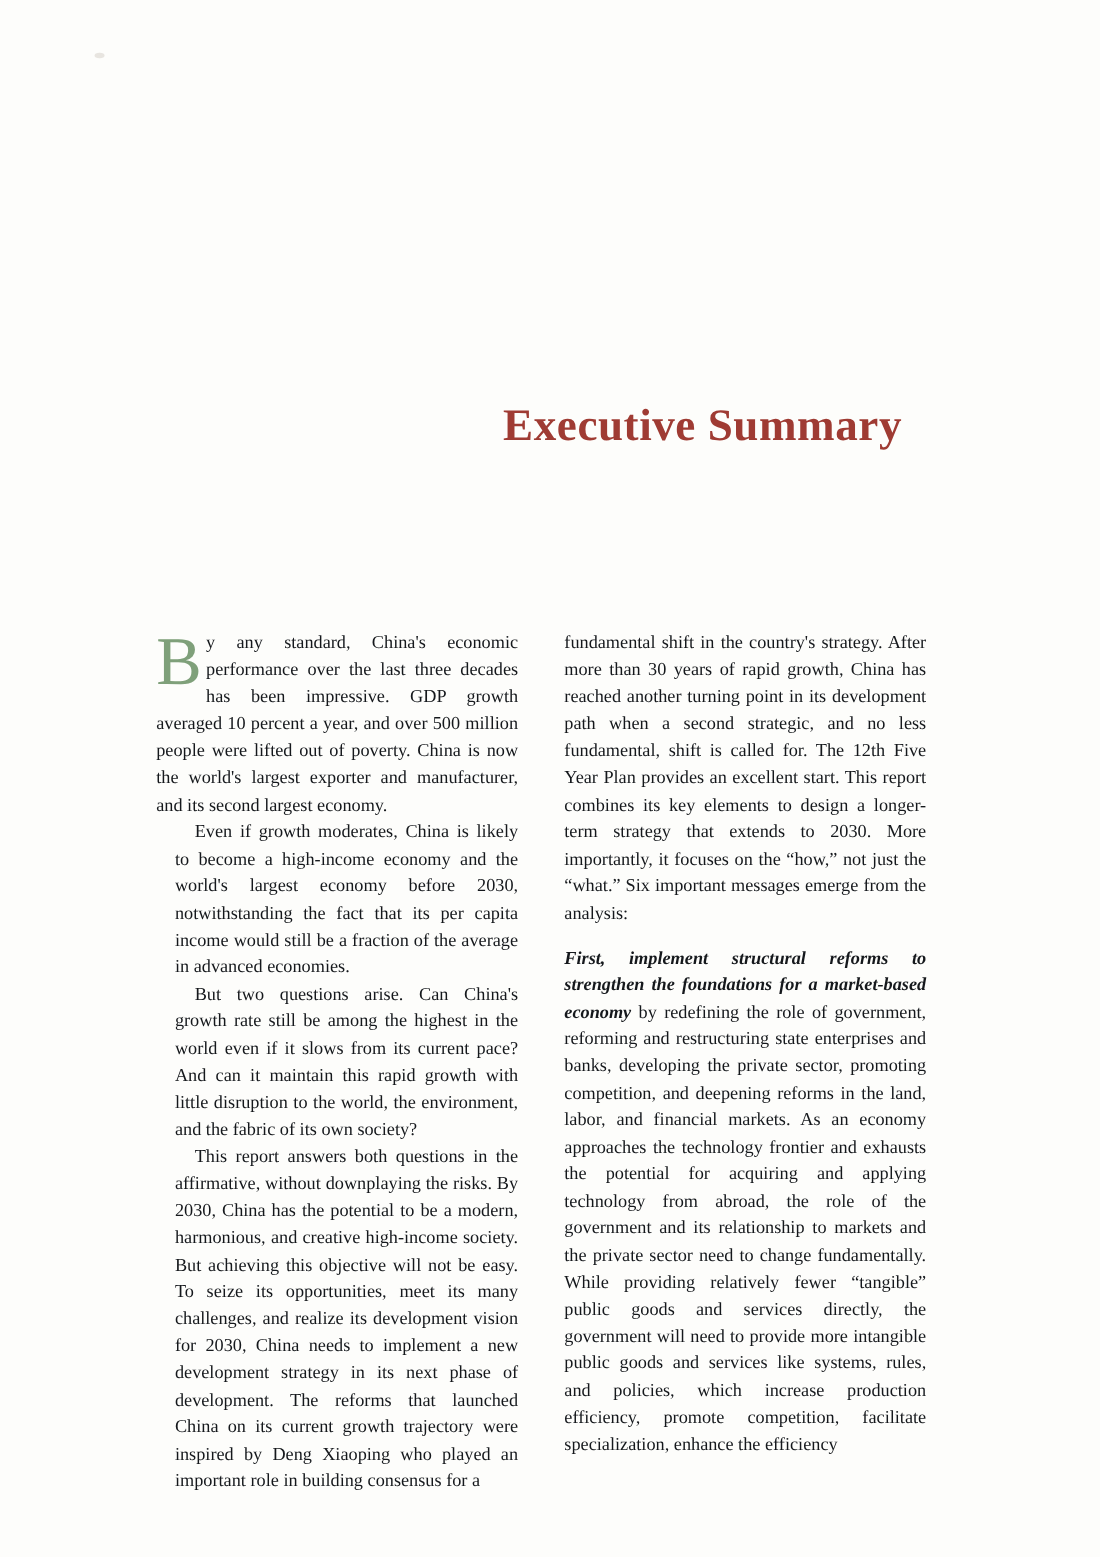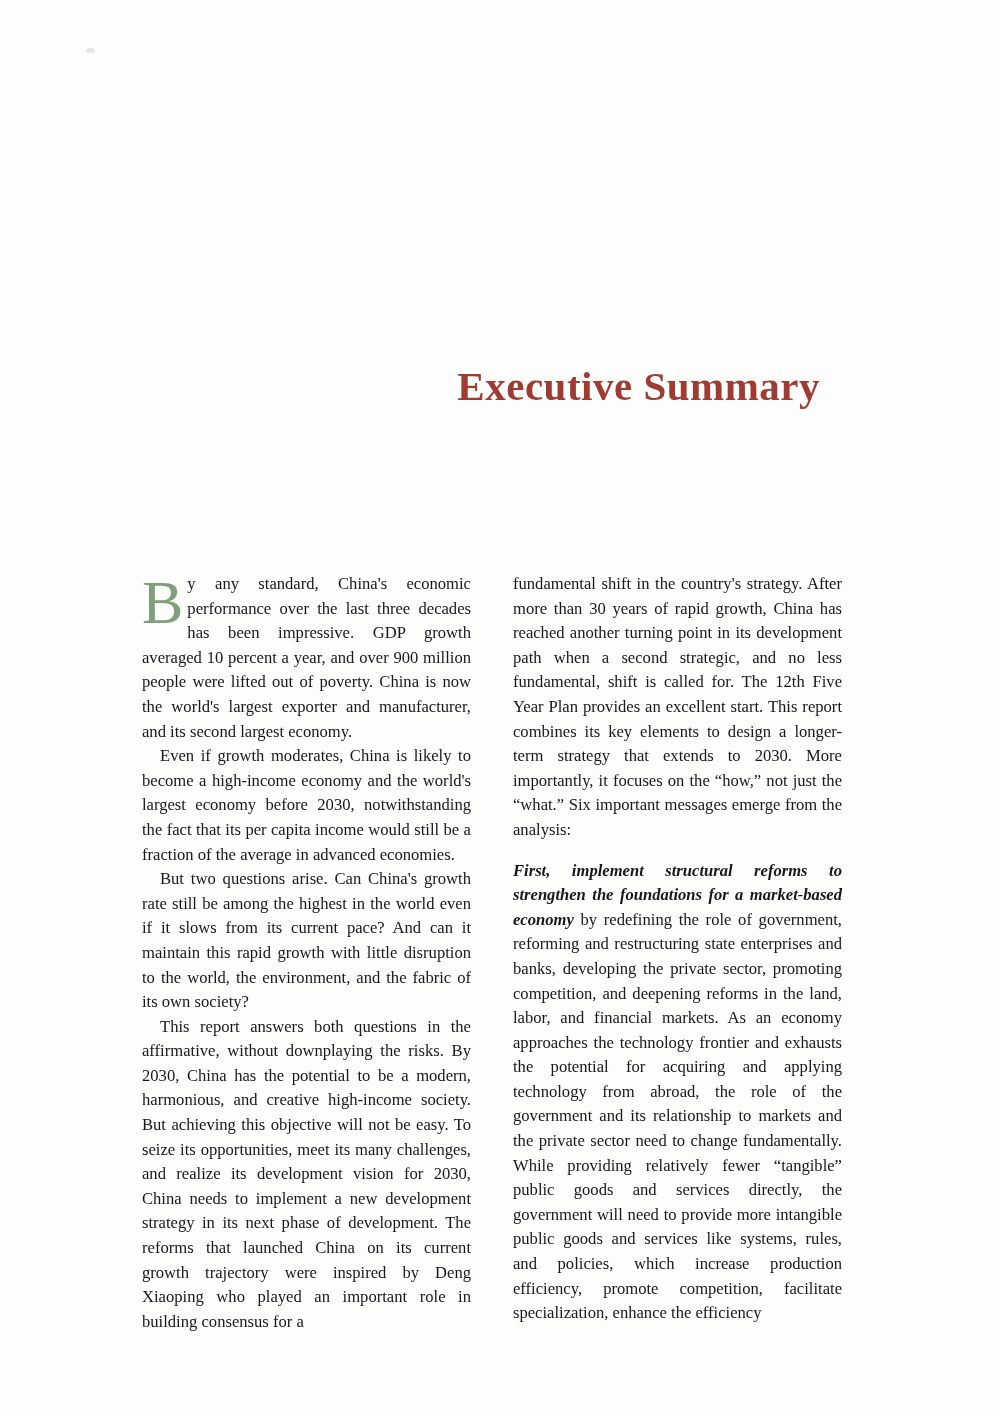--- a/index.html
+++ b/index.html
@@ -58,20 +58,21 @@
     margin: 0;
     font-size: 16.6px;
     line-height: 24.6px;
     text-align: justify;
     text-justify: inter-word;
     hyphens: manual;
     color: #15181c;
   }
   .col p + p {
     text-indent: 18px;
+    margin-left: 17px;
   }
   .dropcap-para {
     position: relative;
   }
   .dropcap {
     float: left;
     font-family: "Liberation Serif", serif;
     font-size: 62px;
     line-height: 52px;
     font-weight: normal;
@@ -122,21 +123,21 @@
 
 <div class="page">
 
   <div class="speckle"></div>
 
   <h1 class="page-title">Executive Summary</h1>
 
   <div class="columns">
 
     <div class="col">
-      <p class="dropcap-para lead-para"><span class="dropcap">B</span><span>y any standard, China's economic performance over the last three decades has been impressive. GDP growth averaged 10 percent a year, and over 900 million people were lifted out of poverty. China is now the world's largest exporter and manufacturer, and its second largest economy.</span></p>
+      <p class="dropcap-para lead-para"><span class="dropcap">B</span><span>y any standard, China's economic performance over the last three decades has been impressive. GDP growth averaged 10 percent a year, and over 500 million people were lifted out of poverty. China is now the world's largest exporter and manufacturer, and its second largest economy.</span></p>
       <p><span>Even if growth moderates, China is likely to become a high-income economy and the world's largest economy before 2030, notwithstanding the fact that its per capita income would still be a fraction of the average in advanced economies.</span></p>
       <p><span>But two questions arise. Can China's growth rate still be among the highest in the world even if it slows from its current pace? And can it maintain this rapid growth with little disruption to the world, the environment, and the fabric of its own society?</span></p>
       <p><span>This report answers both questions in the affirmative, without downplaying the risks. By 2030, China has the potential to be a modern, harmonious, and creative high-income society. But achieving this objective will not be easy. To seize its opportunities, meet its many challenges, and realize its development vision for 2030, China needs to implement a new development strategy in its next phase of development. The reforms that launched China on its current growth trajectory were inspired by Deng Xiaoping who played an important role in building consensus for a</span></p>
     </div>
 
     <div class="col">
       <p class="lead-para"><span>fundamental shift in the country's strategy. After more than 30 years of rapid growth, China has reached another turning point in its development path when a second strategic, and no less fundamental, shift is called for. The 12th Five Year Plan provides an excellent start. This report combines its key elements to design a longer-term strategy that extends to 2030. More importantly, it focuses on the “how,” not just the “what.” Six important messages emerge from the analysis:</span></p>
       <div class="spacer"></div>
       <p class="lead-para"><span class="bold-italic">First, implement structural reforms to strengthen the foundations for a market-based economy</span><span> by redefining the role of government, reforming and restructuring state enterprises and banks, developing the private sector, promoting competition, and deepening reforms in the land, labor, and financial markets. As an economy approaches the technology frontier and exhausts the potential for acquiring and applying technology from abroad, the role of the government and its relationship to markets and the private sector need to change fundamentally. While providing relatively fewer “tangible” public goods and services directly, the government will need to provide more intangible public goods and services like systems, rules, and policies, which increase production efficiency, promote competition, facilitate specialization, enhance the efficiency</span></p>
     </div>

